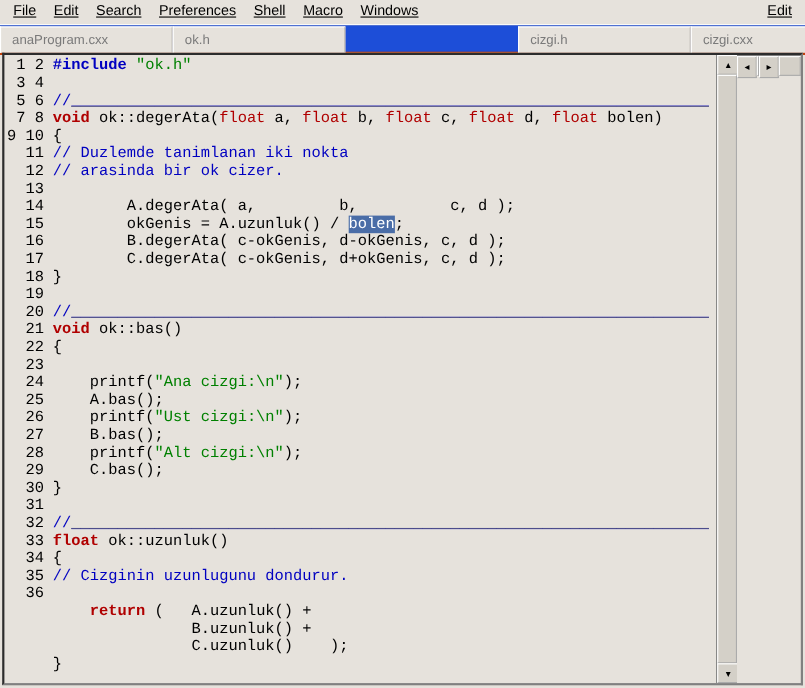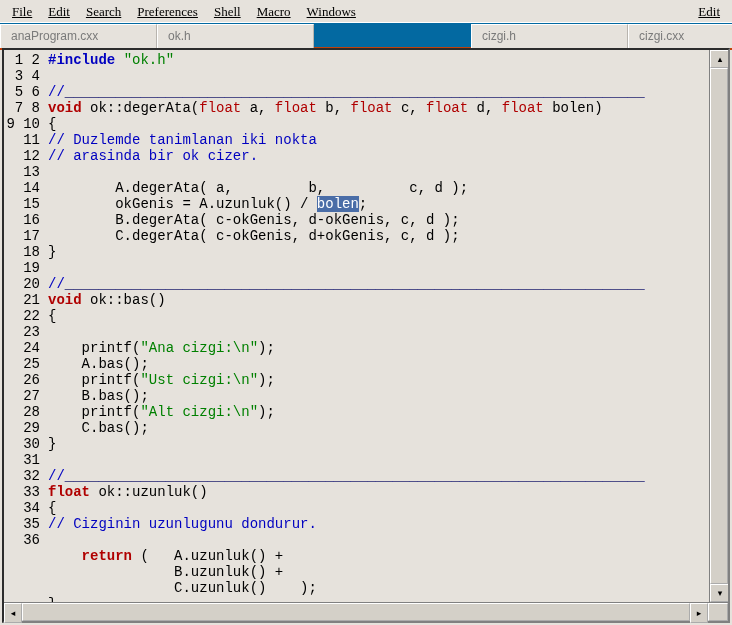--- a/index.html
+++ b/index.html
@@ -8,41 +8,40 @@
     width: 732px;
     height: 625px;
     font-family: "Lucida Sans", "Helvetica", sans-serif;
     font-size: 13px;
     background: #e6e2dc;
     color: #000;
     overflow: hidden;
   }
   .menubar {
     display: flex;
-    align-items: flex-end;
+    align-items: flex-start;
     height: 22px;
     background: #e6e2dc;
     border-bottom: 1px solid #fff;
     box-shadow: 0 1px 0 #999;
     padding: 0 4px;
     font-size: 13px;
-    font-family: Liberation Serif, serif;
   }
   .menubar .menu-item {
     padding: 2px 8px;
     cursor: default;
   }
   .menubar .spacer { flex: 1; }
   .menubar .underline { text-decoration: underline; }
 
   .tabbar {
     display: flex;
     align-items: stretch;
     height: 24px;
-    background: #0369a1;
+    background: #1d4ed8;
     border-bottom: 3px solid #c2410c;
     position: relative;
   }
   .tab {
     flex: 0 0 auto;
     min-width: 135px;
     padding: 4px 10px 3px 10px;
     color: #7a7a7a;
     border-right: 1px solid #b8b4ae;
     border-top: 1px solid #fff;
@@ -64,21 +63,21 @@
 
   .editor-frame {
     position: absolute;
     top: 48px;
     left: 2px;
     right: 2px;
     bottom: 2px;
     border: 2px inset #808080;
     background: #e6e2dc;
     display:flex;
-    flex-direction:column;
+    flex-direction:row;
   }
   .editor-scroll {
     flex:1;
     display:flex;
     overflow:hidden;
     position:relative;
   }
   .gutter {
     width: 34px;
     text-align: right;

